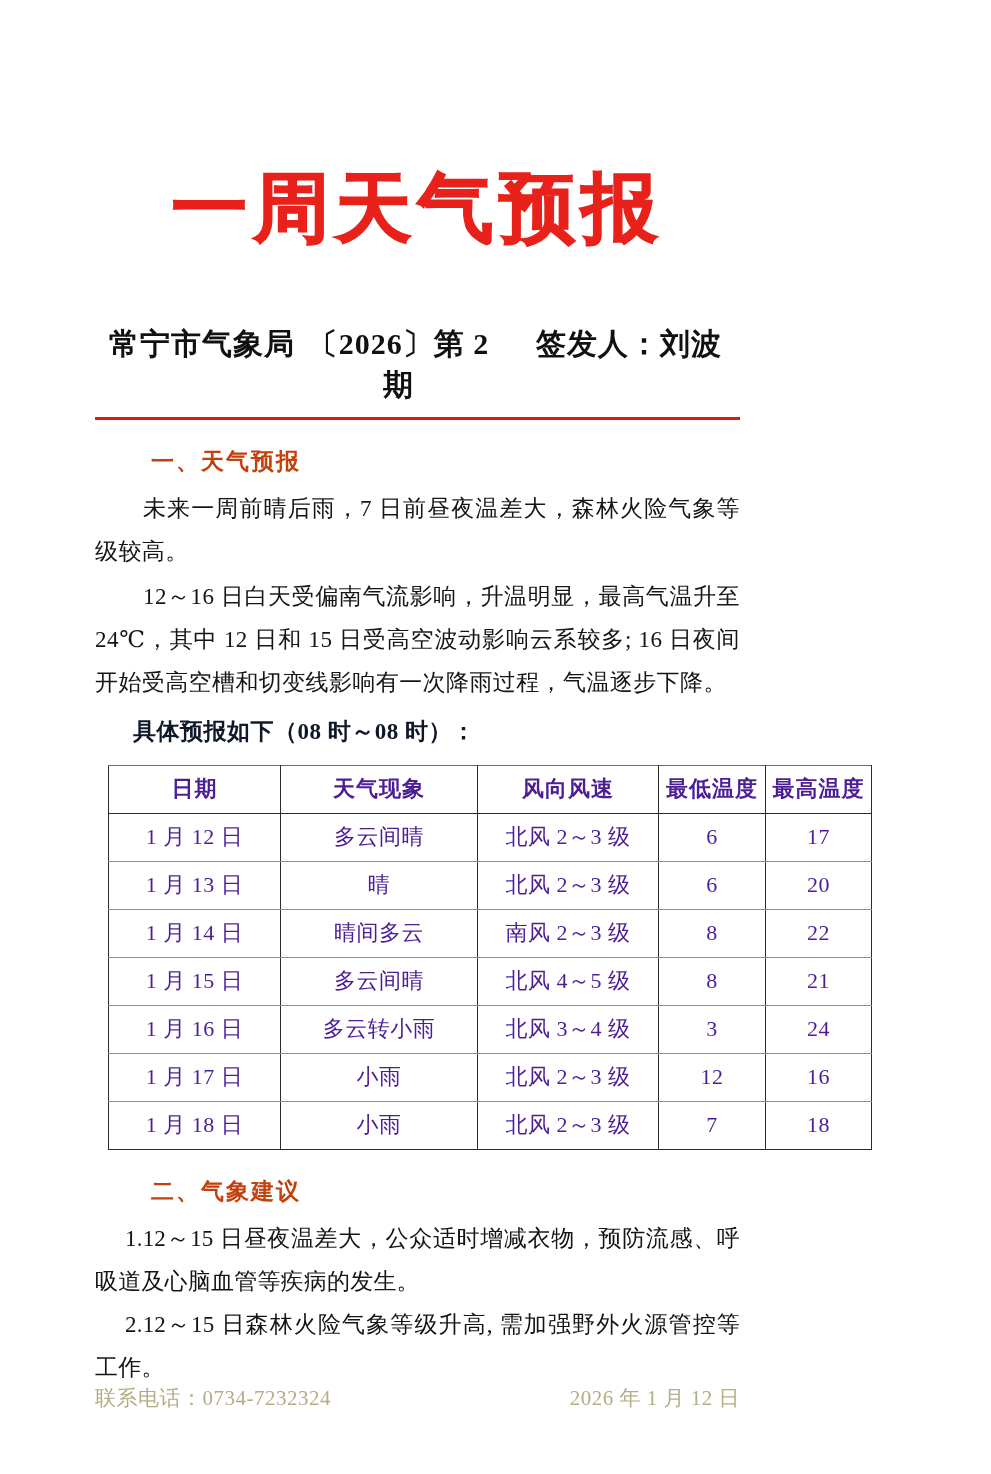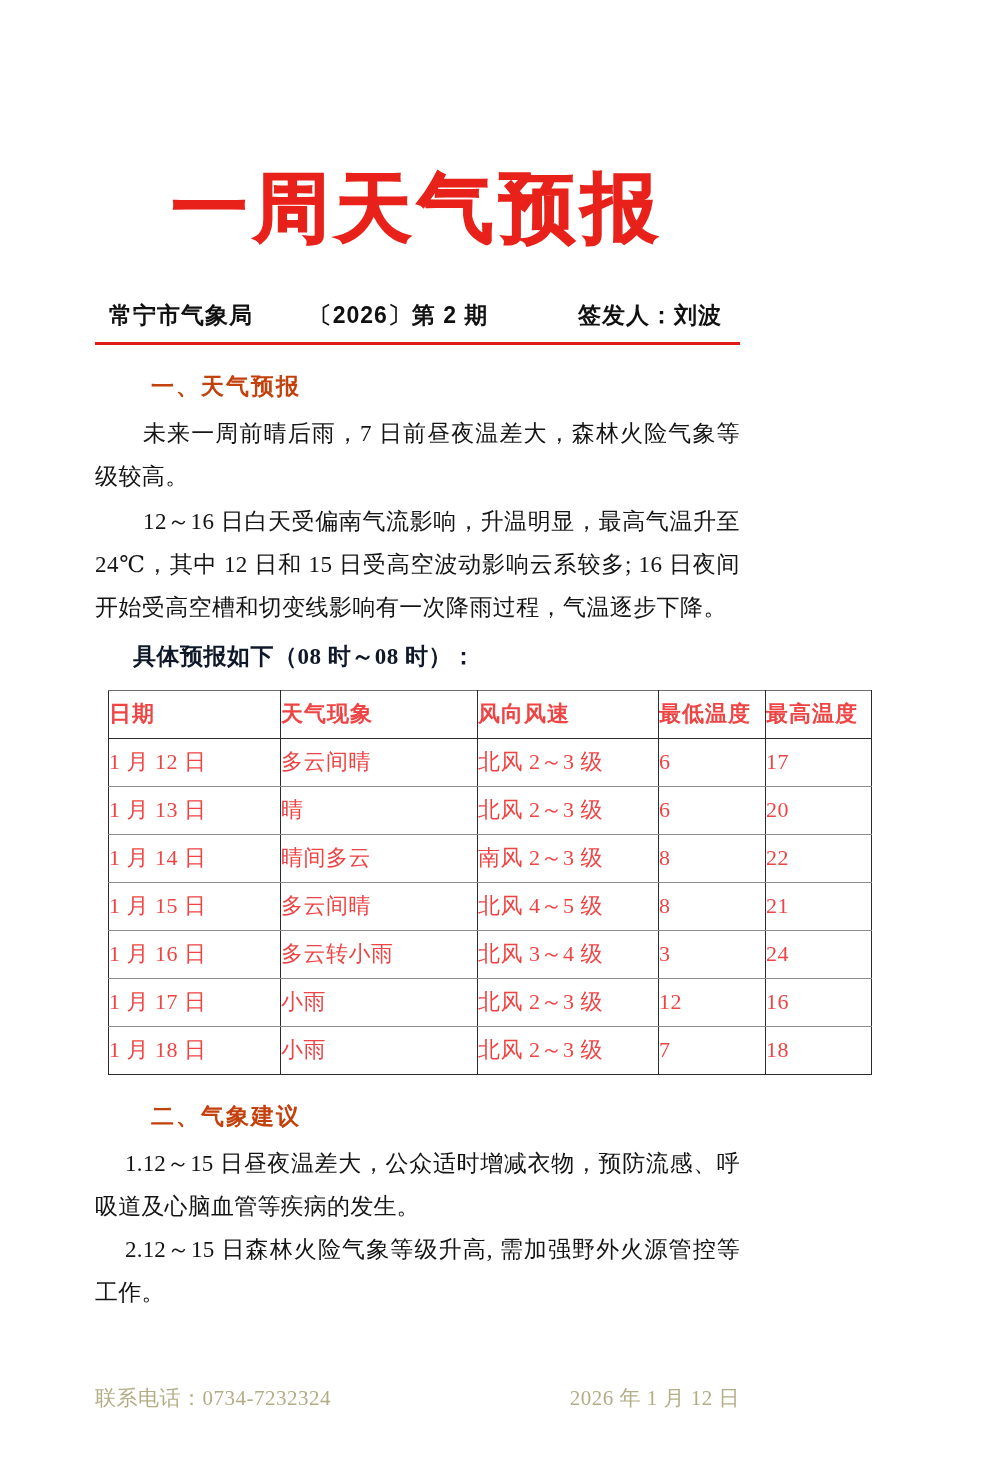--- a/index.html
+++ b/index.html
@@ -36,24 +36,24 @@
     font-size: 76px;
     letter-spacing: 6px;
     line-height: 1.05;
     white-space: nowrap;
     -webkit-text-stroke: 1.5px #e8211a;
   }
 
   .issue-line {
     display: flex;
     align-items: baseline;
-    margin-top: 52px;
-    font-family: Liberation Sans, sans-serif;
-    font-weight: bold;
-    font-size: 23px;
+    margin-top: 76px;
+    font-family: Liberation Serif, serif;
+    font-weight: bold;
+    font-size: 30px;
     letter-spacing: 1px;
     color: #111;
     padding: 0 8px 0 14px;
   }
   .issue-org { flex: 0 0 auto; }
   .issue-no  { flex: 1 1 auto; text-align: center; padding-right: 34px; }
   .issue-signer { flex: 0 0 auto; padding-right: 10px; }
 
   .red-rule {
     margin-top: 11px;
@@ -117,25 +117,25 @@
   .forecast-table col.c-wind  { width: 181px; }
   .forecast-table col.c-low   { width: 107px; }
   .forecast-table col.c-high  { width: 106px; }
 
   .forecast-table th,
   .forecast-table td {
     border-left: 1.5px solid #2b2b2b;
     border-right: 1.5px solid #2b2b2b;
     border-top: 1px solid #8d8d8d;
     border-bottom: 1px solid #8d8d8d;
-    text-align: left;
+    text-align: center;
     vertical-align: middle;
     padding: 0;
     height: 47px;
-    color: #ef4444;
+    color: #4c1d95;
   }
   .forecast-table thead th {
     font-family: "Liberation Sans", "DejaVu Sans", sans-serif;
     font-weight: bold;
     font-size: 22px;
     letter-spacing: 1px;
     border-top: 1.5px solid #6e6e6e;
     border-bottom: 1.5px solid #2b2b2b;
   }
   .forecast-table tbody td {

